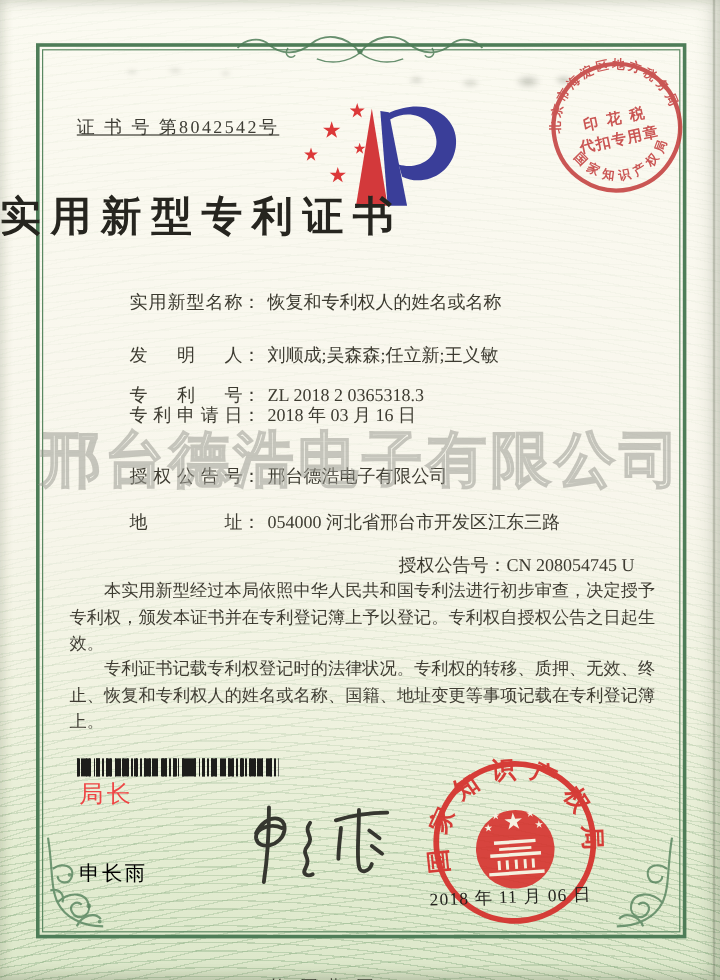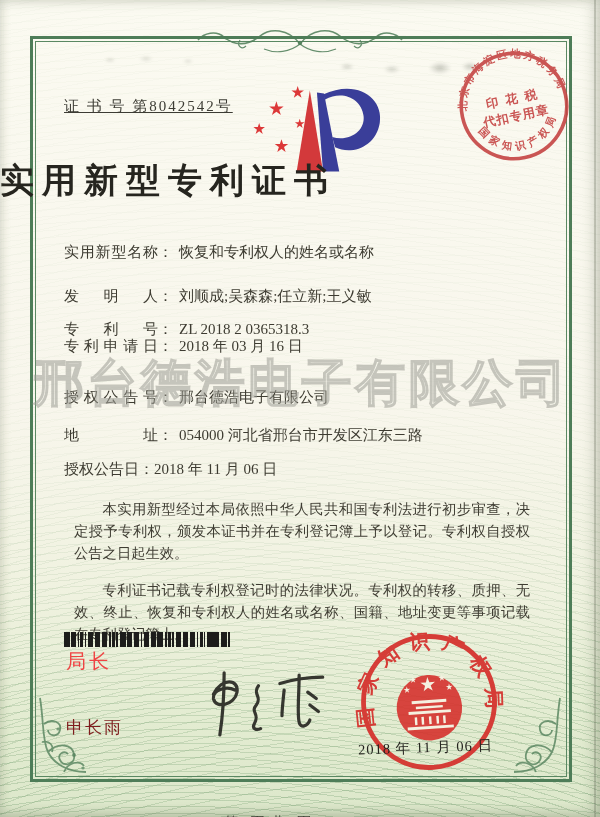--- a/index.html
+++ b/index.html
@@ -35,39 +35,39 @@
       radial-gradient(ellipse 12px 6px at 40% 55%,rgba(90,95,82,.5),transparent 70%),
       radial-gradient(ellipse 16px 9px at 72% 50%,rgba(85,90,78,.65),transparent 70%),
       radial-gradient(ellipse 12px 7px at 92% 45%,rgba(85,90,78,.6),transparent 70%);}
   .cert-no{left:64px;top:97px;font-size:15px;color:#3d3c34;letter-spacing:2px;text-decoration:underline;}
   .logo{left:246px;top:78px;width:152px;height:102px;}
   .title{
     left:0;right:0;top:158px;text-align:left;
     font-size:34px;font-weight:600;color:#26251f;letter-spacing:8px;
   }
   .field{left:64px;width:480px;font-size:15px;color:#3d3b31;white-space:nowrap;}
-  .field .lbl{display:inline-block;width:94px;text-align:justify;text-align-last:justify;vertical-align:bottom;}
+  .field .lbl{display:inline-block;width:94px;text-align:justify;text-align-last:justify;vertical-align:bottom;margin-left:44px;}
   .field .colon{margin-right:6px;}
   .f1{top:243px}.f2{top:287px}.f3{top:320px}.f4{top:337px}.f5{top:388px}.f6{top:426px}
   .grant-row{left:64px;top:460px;width:480px;font-size:15px;color:#3d3b31;white-space:nowrap;}
   .grant-no{position:absolute;left:268px;top:2px;}
   .paragraphs{
     left:58px;top:483px;width:488px;
     font-size:14.3px;line-height:21.8px;color:#3f3d33;text-align:justify;
   }
-  .paragraphs p{margin:16px;text-indent:2em;}
+  .paragraphs p{margin:0;text-indent:2em;}
   .barcode{
     left:64px;top:632px;width:168px;height:15px;
     background-image:
       repeating-linear-gradient(90deg,#1d1d1b 0 1.5px,transparent 1.5px 3.5px),
       repeating-linear-gradient(90deg,#1d1d1b 0 3px,transparent 3px 8px),
       repeating-linear-gradient(90deg,transparent 0 5px,#1d1d1b 5px 6.5px,transparent 6.5px 11px);
   }
   .director-title{left:66px;top:648px;font-size:20px;color:#ef4444;letter-spacing:3px;}
-  .director-name{left:66px;top:716px;font-size:17px;color:#7f1d1d;letter-spacing:2px;}
+  .director-name{left:66px;top:716px;font-size:17px;color:#000000;letter-spacing:2px;}
   .signature{left:192px;top:662px;width:150px;height:86px;}
   .seal{left:352px;top:625px;width:154px;height:154px;opacity:.93;transform:rotate(-4deg);}
   .seal-date{left:358px;top:738px;width:150px;font-size:14.5px;color:#24241f;letter-spacing:1px;transform:rotate(-2deg);z-index:31;}
   .page-no{left:150px;top:769px;width:240px;text-align:center;font-size:13px;color:#3d3c34;margin-top:44px;}
   .tax-stamp{left:452px;top:44px;width:124px;height:124px;opacity:.88;transform:rotate(-12deg);z-index:20;}
   .watermark{
     left:34px;top:350px;width:532px;z-index:40;
     font-size:50px;font-weight:700;letter-spacing:0;
     text-align:justify;text-align-last:justify;
     color:rgba(246,244,236,.12);
@@ -163,22 +163,22 @@
   <span class="lbl">专利申请日</span><span class="colon">：</span><span>2018 年 03 月 16 日</span>
 </div>
 <div class="layer content field f5">
   <span class="lbl">授权公告号</span><span class="colon">：</span><span>邢台德浩电子有限公司</span>
 </div>
 <div class="layer content field f6">
   <span class="lbl">地址</span><span class="colon">：</span><span>054000 河北省邢台市开发区江东三路</span>
 </div>
 
 <div class="layer content grant-row">
-  <span>
-    <span class="lbl">授权公告日</span><span class="colon">：</span><span>2018 年 11 月 06 日</span>
+  <span class="grant-no">
+    <span class="lbl">授权公告号</span><span class="colon">：</span><span>CN 208054745 U</span>
   </span>
 </div>
 
 <div class="layer content paragraphs">
   <p>本实用新型经过本局依照中华人民共和国专利法进行初步审查，决定授予专利权，颁发本证书并在专利登记簿上予以登记。专利权自授权公告之日起生效。</p>
   <p>专利证书记载专利权登记时的法律状况。专利权的转移、质押、无效、终止、恢复和专利权人的姓名或名称、国籍、地址变更等事项记载在专利登记簿上。</p>
 </div>
 
 <div class="layer content barcode"></div>
 <div class="layer content director-title">局长</div>

